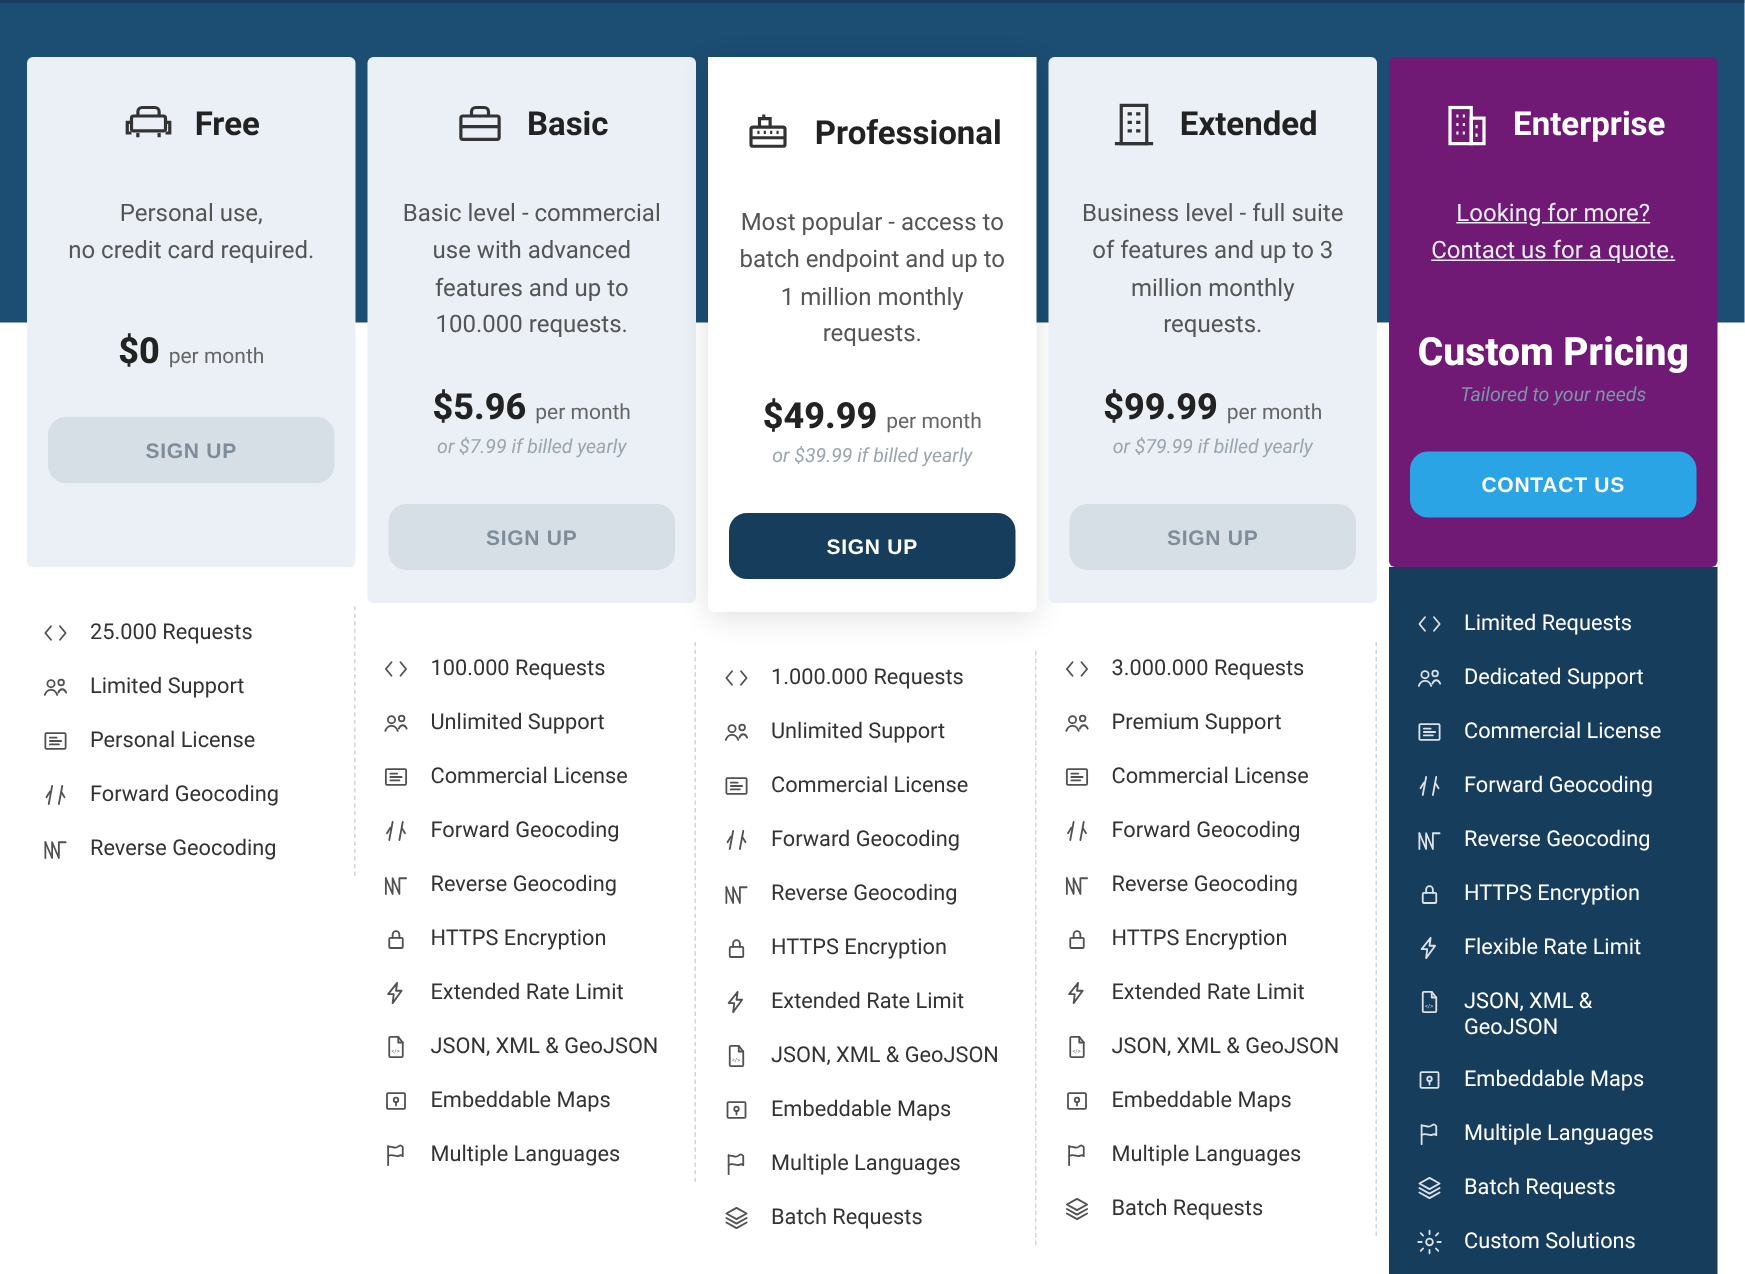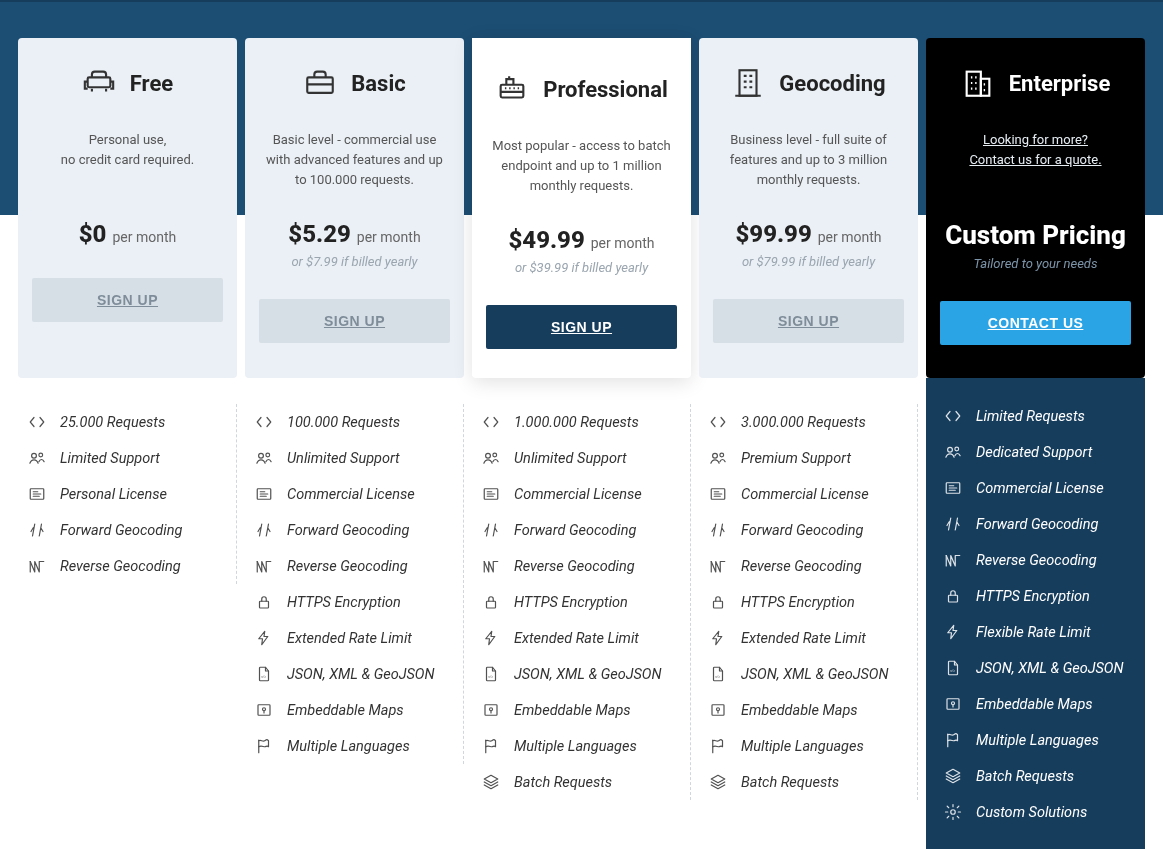--- a/index.html
+++ b/index.html
@@ -25,21 +25,21 @@
   }
   .col { flex: 1; display: flex; flex-direction: column; }
   .card {
     background: #eaf0f5;
     border-radius: 4px;
     padding: 28px 14px 22px 14px;
     text-align: center;
     position: relative;
   }
   .col-pro .card { background: #fff; box-shadow: 0 4px 20px rgba(0,0,0,0.12); }
-  .col-ent .card { background: #000000; color: #fff; }
+  .col-ent .card { background: #701a75; color: #fff; }
   .badge {
     position: absolute;
     top: -28px; left: 0; right: 0;
     background: #173d5d;
     color: #fff;
     text-align: center;
     font-weight: 700;
     font-size: 12px;
     letter-spacing: 1px;
     padding: 8px 0;
@@ -51,60 +51,58 @@
   
   .col .card { min-height: 340px; }
   .col-pro .card { min-height: 340px; }
   .col-free .card, .col-basic .card, .col-business .card { margin-top: 28px; }
 
   .plan-head { display: flex; align-items: center; justify-content: center; gap: 14px; margin-bottom: 30px;}
   .plan-icon { width: 34px; height: 34px; display:inline-block; color:#333; }
   .col-ent .plan-icon { color:#fff; }
   .plan-name { font-size: 22px; font-weight: 700; color: #222; }
   .col-ent .plan-name { color: #fff; }
-  .plan-desc { font-size: 13px; color: #555; line-height: 1.55; min-height: 62px; padding: 0 6px;}
+  .plan-desc { font-size: 16px; color: #555; line-height: 1.55; min-height: 62px; padding: 0 6px;}
   .col-ent .plan-desc { color: #e6edf3; text-decoration: underline; }
   .price-block { margin-top: 28px; }
   .price { font-size: 24px; font-weight: 800; color: #222; }
   .col-ent .price { color: #fff; font-size: 26px;}
   .price small { font-weight: 400; font-size: 14px; color:#666; }
   .price-sub { font-size: 13px; color: #9aa5af; margin-top: 6px; font-style: italic; }
   .col-ent .price-sub { color: #7d95aa; }
   .cta {
     margin-top: 30px;
     display: block;
     width: 100%;
     border: none;
     padding: 14px 0;
     font-weight: 800;
     font-size: 14px;
     letter-spacing: 0.5px;
     cursor: pointer;
-    border-radius: 2px;
-    text-decoration: underline;
+    border-radius: 12px;
   }
   .cta-muted { background: #d7dfe6; color: #7e8d99; }
   .cta-primary { background: #173d5d; color: #fff; }
   .cta-blue { background: #2aa4e5; color: #fff; }
 
   .features {
     margin-top: 26px;
     padding: 0 6px;
     border-right: 1px dashed #cfd6dc;
   }
   .col:last-child .features, .col-ent .features { border-right: none; }
   .col-ent .features { background:#173d5d; color:#fff; padding: 20px 14px 24px 14px; border-radius: 0 0 4px 4px; margin-top:0;}
   .feat {
     display: flex;
-    align-items: flex-end;
+    align-items: flex-start;
     gap: 14px;
     padding: 9px 4px;
     font-size: 14.5px;
     color: #333;
-    font-style: italic;
   }
   .col-ent .feat { color: #fff; }
   .fi { width: 18px; height: 18px; flex: 0 0 18px; opacity:0.85;}
 
 </style>
 </head>
 <body>
 
 <div class="hero-bg"></div>
 
@@ -177,21 +175,21 @@
         <span class="plan-icon">
           <svg viewBox="0 0 24 24" fill="none" stroke="currentColor" stroke-width="1.5">
               <rect x="3" y="8" width="18" height="11" rx="1"></rect>
               <path d="M8 8V6a2 2 0 012-2h4a2 2 0 012 2v2M3 13h18"></path>
             </svg>
         </span>
         <span class="plan-name">Basic</span>
       </div>
       <div class="plan-desc">Basic level - commercial use with advanced features and up to 100.000 requests.</div>
       <div class="price-block">
-        <div class="price"><span>$5.29</span> <small>per month</small></div>
+        <div class="price"><span>$5.96</span> <small>per month</small></div>
         <div class="price-sub">or $7.99 if billed yearly</div>
       </div>
       <button class="cta cta-muted">SIGN UP</button>
     </div>
     <div class="features">
         <div class="feat">
           <span class="fi"><svg width="18" height="18" viewBox="0 0 24 24" fill="none" stroke="currentColor" stroke-width="1.6" stroke-linecap="round" stroke-linejoin="round">
               <polyline points="8 6 3 12 8 18"></polyline>
               <polyline points="16 6 21 12 16 18"></polyline>
             </svg></span>
@@ -374,21 +372,21 @@
 
   <div class="col col-business">
     <div class="card">
       <div class="plan-head">
         <span class="plan-icon">
           <svg viewBox="0 0 24 24" fill="none" stroke="currentColor" stroke-width="1.5">
               <rect x="6" y="3" width="12" height="18"></rect>
               <path d="M9 7h2M13 7h2M9 11h2M13 11h2M9 15h2M13 15h2M3 21h18"></path>
             </svg>
         </span>
-        <span class="plan-name">Geocoding</span>
+        <span class="plan-name">Extended</span>
       </div>
       <div class="plan-desc">Business level - full suite of features and up to 3 million monthly requests.</div>
       <div class="price-block">
         <div class="price"><span>$99.99</span> <small>per month</small></div>
         <div class="price-sub">or $79.99 if billed yearly</div>
       </div>
       <button class="cta cta-muted">SIGN UP</button>
     </div>
     <div class="features">
         <div class="feat">

